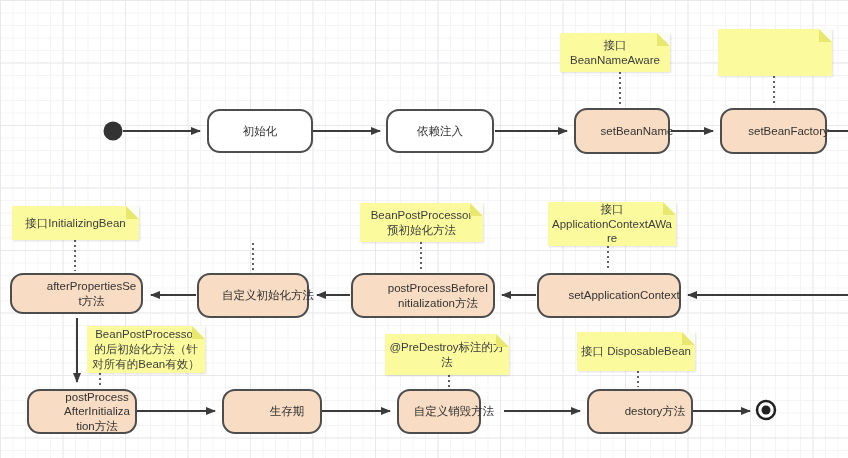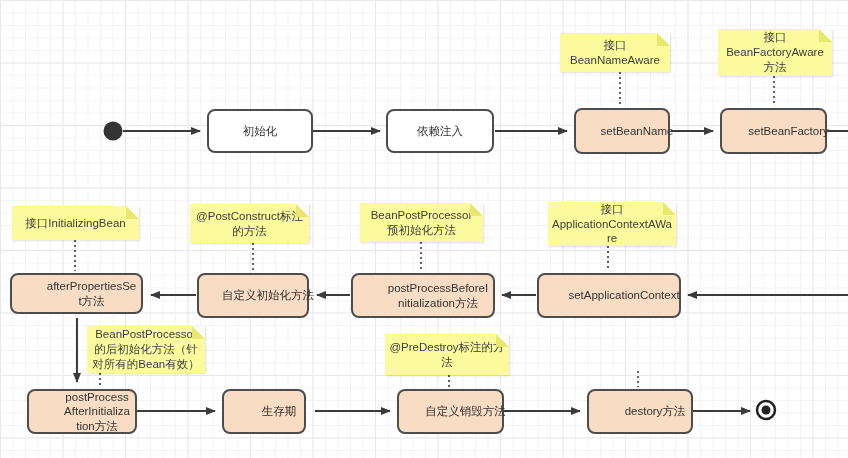--- a/index.html
+++ b/index.html
@@ -10,21 +10,21 @@
     background-image:
       linear-gradient(#e9e9ec 1px, transparent 1px),
       linear-gradient(90deg,#e9e9ec 1px, transparent 1px),
       linear-gradient(#f4f4f6 1px, transparent 1px),
       linear-gradient(90deg,#f4f4f6 1px, transparent 1px);
     background-size:62.5px 62.5px,62.5px 62.5px,12.5px 12.5px,12.5px 12.5px;
   }
   #edges{position:absolute;left:0;top:0;width:848px;height:458px;}
   .node{
     position:absolute;box-sizing:border-box;
-    border:2px solid #4d4d4d;border-radius:8px;
+    border:2px solid #4d4d4d;border-radius:13px;
     display:flex;align-items:center;justify-content:center;
     text-align:center;font-size:11.5px;color:#333333;
     line-height:1.25;padding:2px 4px;word-break:break-word;
   }
   .node.white{background:#ffffff;}
   .node.peach{background:#f8dcc3;padding-left:34px;}
   .node.one-line{white-space:nowrap;}
   .note{
     position:absolute;box-sizing:border-box;background:#fbfb9d;
     display:flex;align-items:center;justify-content:center;
@@ -87,50 +87,49 @@
   <div class="node white one-line" style="left:386px;top:109px;width:108px;height:44px">依赖注入</div>
   <div class="node peach one-line" style="left:574px;top:108px;width:96px;height:46px">setBeanName</div>
   <div class="node peach one-line" style="left:720px;top:108px;width:107px;height:46px">setBeanFactory</div>
 
   <div class="node peach" style="left:10px;top:273px;width:133px;height:41px">afterPropertiesSet方法</div>
   <div class="node peach one-line" style="left:197px;top:273px;width:112px;height:45px">自定义初始化方法</div>
   <div class="node peach" style="left:351px;top:273px;width:144px;height:45px">postProcessBeforeInitialization方法</div>
   <div class="node peach one-line" style="left:537px;top:273px;width:144px;height:45px">setApplicationContext</div>
 
   <div class="node peach" style="left:27px;top:389px;width:110px;height:45px">postProcessAfterInitialization方法</div>
-  <div class="node peach one-line" style="left:222px;top:389px;width:84px;height:45px">生存期</div>
-  <div class="node peach one-line" style="left:397px;top:389px;width:107px;height:45px">自定义销毁方法</div>
+  <div class="node peach one-line" style="left:222px;top:389px;width:100px;height:45px">生存期</div>
+  <div class="node peach one-line" style="left:397px;top:389px;width:84px;height:45px">自定义销毁方法</div>
   <div class="node peach one-line" style="left:587px;top:389px;width:106px;height:45px">destory方法</div>
 
   <div class="note" style="left:560px;top:33px;width:110px;height:39px">
     <span class="fold"></span>
     <span>接口 BeanNameAware</span>
   </div>
   <div class="note" style="left:718px;top:29px;width:114px;height:47px">
     <span class="fold"></span>
-    <span>接口 BeanFactoryAware方法</span>
   </div>
   <div class="note" style="left:12px;top:206px;width:127px;height:34px">
     <span class="fold"></span>
     <span>接口InitializingBean</span>
-  </div>
-  <div class="note" style="left:190px;top:204px;width:119px;height:39px">
-    <span class="fold"></span>
-    <span>@PostConstruct标注的方法</span>
   </div>
   <div class="note" style="left:360px;top:203px;width:123px;height:39px">
     <span class="fold"></span>
     <span>BeanPostProcessor 预初始化方法</span>
   </div>
   <div class="note" style="left:548px;top:202px;width:128px;height:44px">
     <span class="fold"></span>
     <span>接口 ApplicationContextAWare</span>
   </div>
   <div class="note" style="left:87px;top:326px;width:118px;height:47px">
     <span class="fold"></span>
     <span>BeanPostProcessor的后初始化方法（针对所有的Bean有效）</span>
   </div>
   <div class="note" style="left:385px;top:334px;width:124px;height:41px">
     <span class="fold"></span>
     <span>@PreDestroy标注的方法</span>
   </div>
+  <div class="note" style="left:577px;top:332px;width:118px;height:39px">
+    <span class="fold"></span>
+    <span>接口 DisposableBean</span>
+  </div>
 
 </div>
 
 </body></html>

